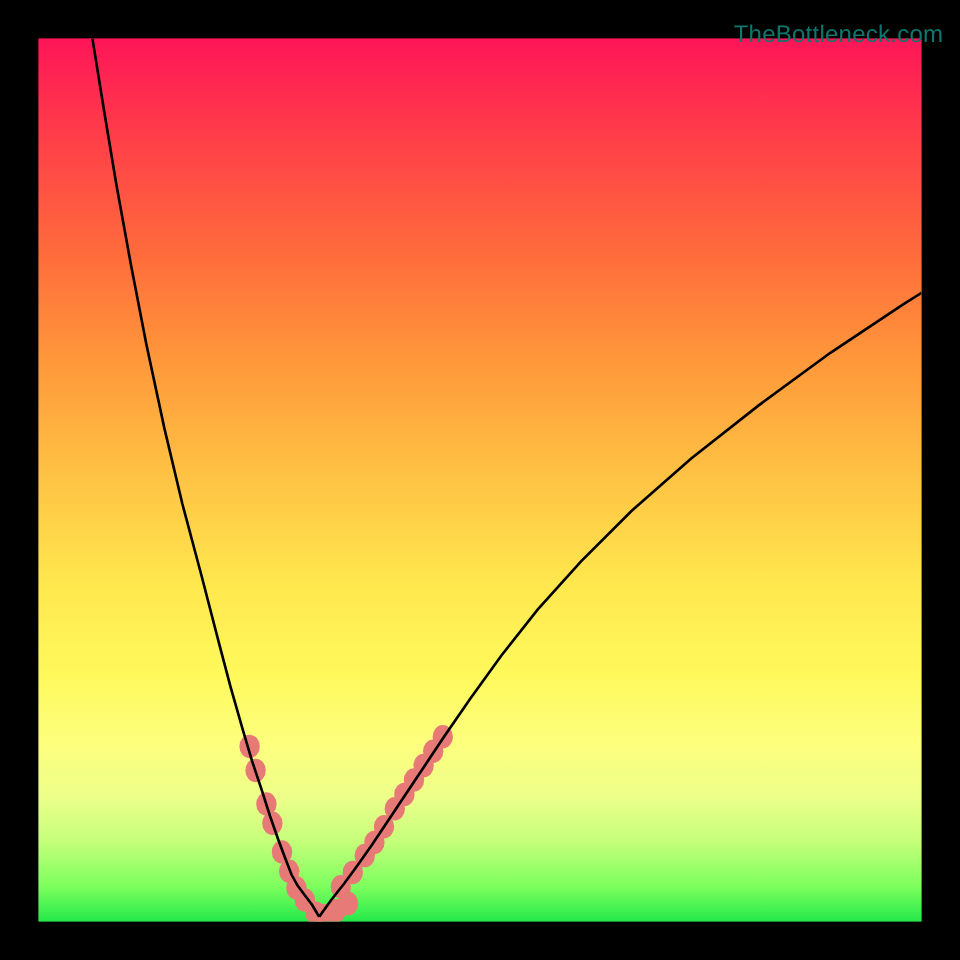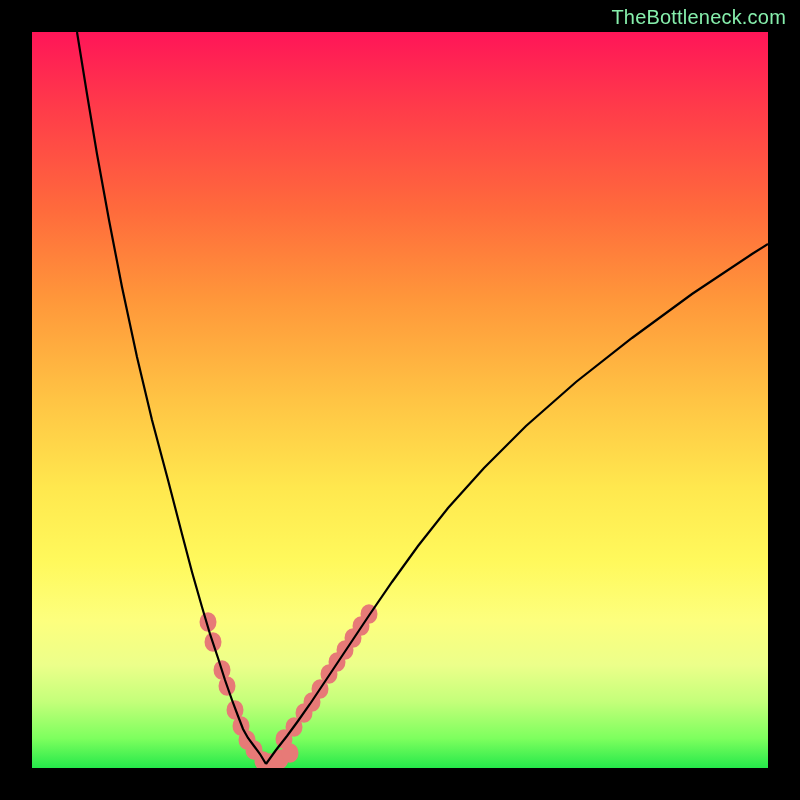--- a/index.html
+++ b/index.html
@@ -37,23 +37,23 @@
       #fff95c 72%,
       #fdff7e 80%,
       #ecff8a 86%,
       #c4ff7a 91%,
       #7dff5e 96%,
       #25e84a 100%
     );
   }
   .watermark {
     position: absolute;
-    top: 6px;
+    top: 18px;
     right: 14px;
-    color: #86efac;
+    color: #0f766e;
     font-size: 20px;
     letter-spacing: 0.2px;
     user-select: none;
   }
   svg {
     position: absolute;
     left: 0;
     top: 0;
   }
   .curve {

